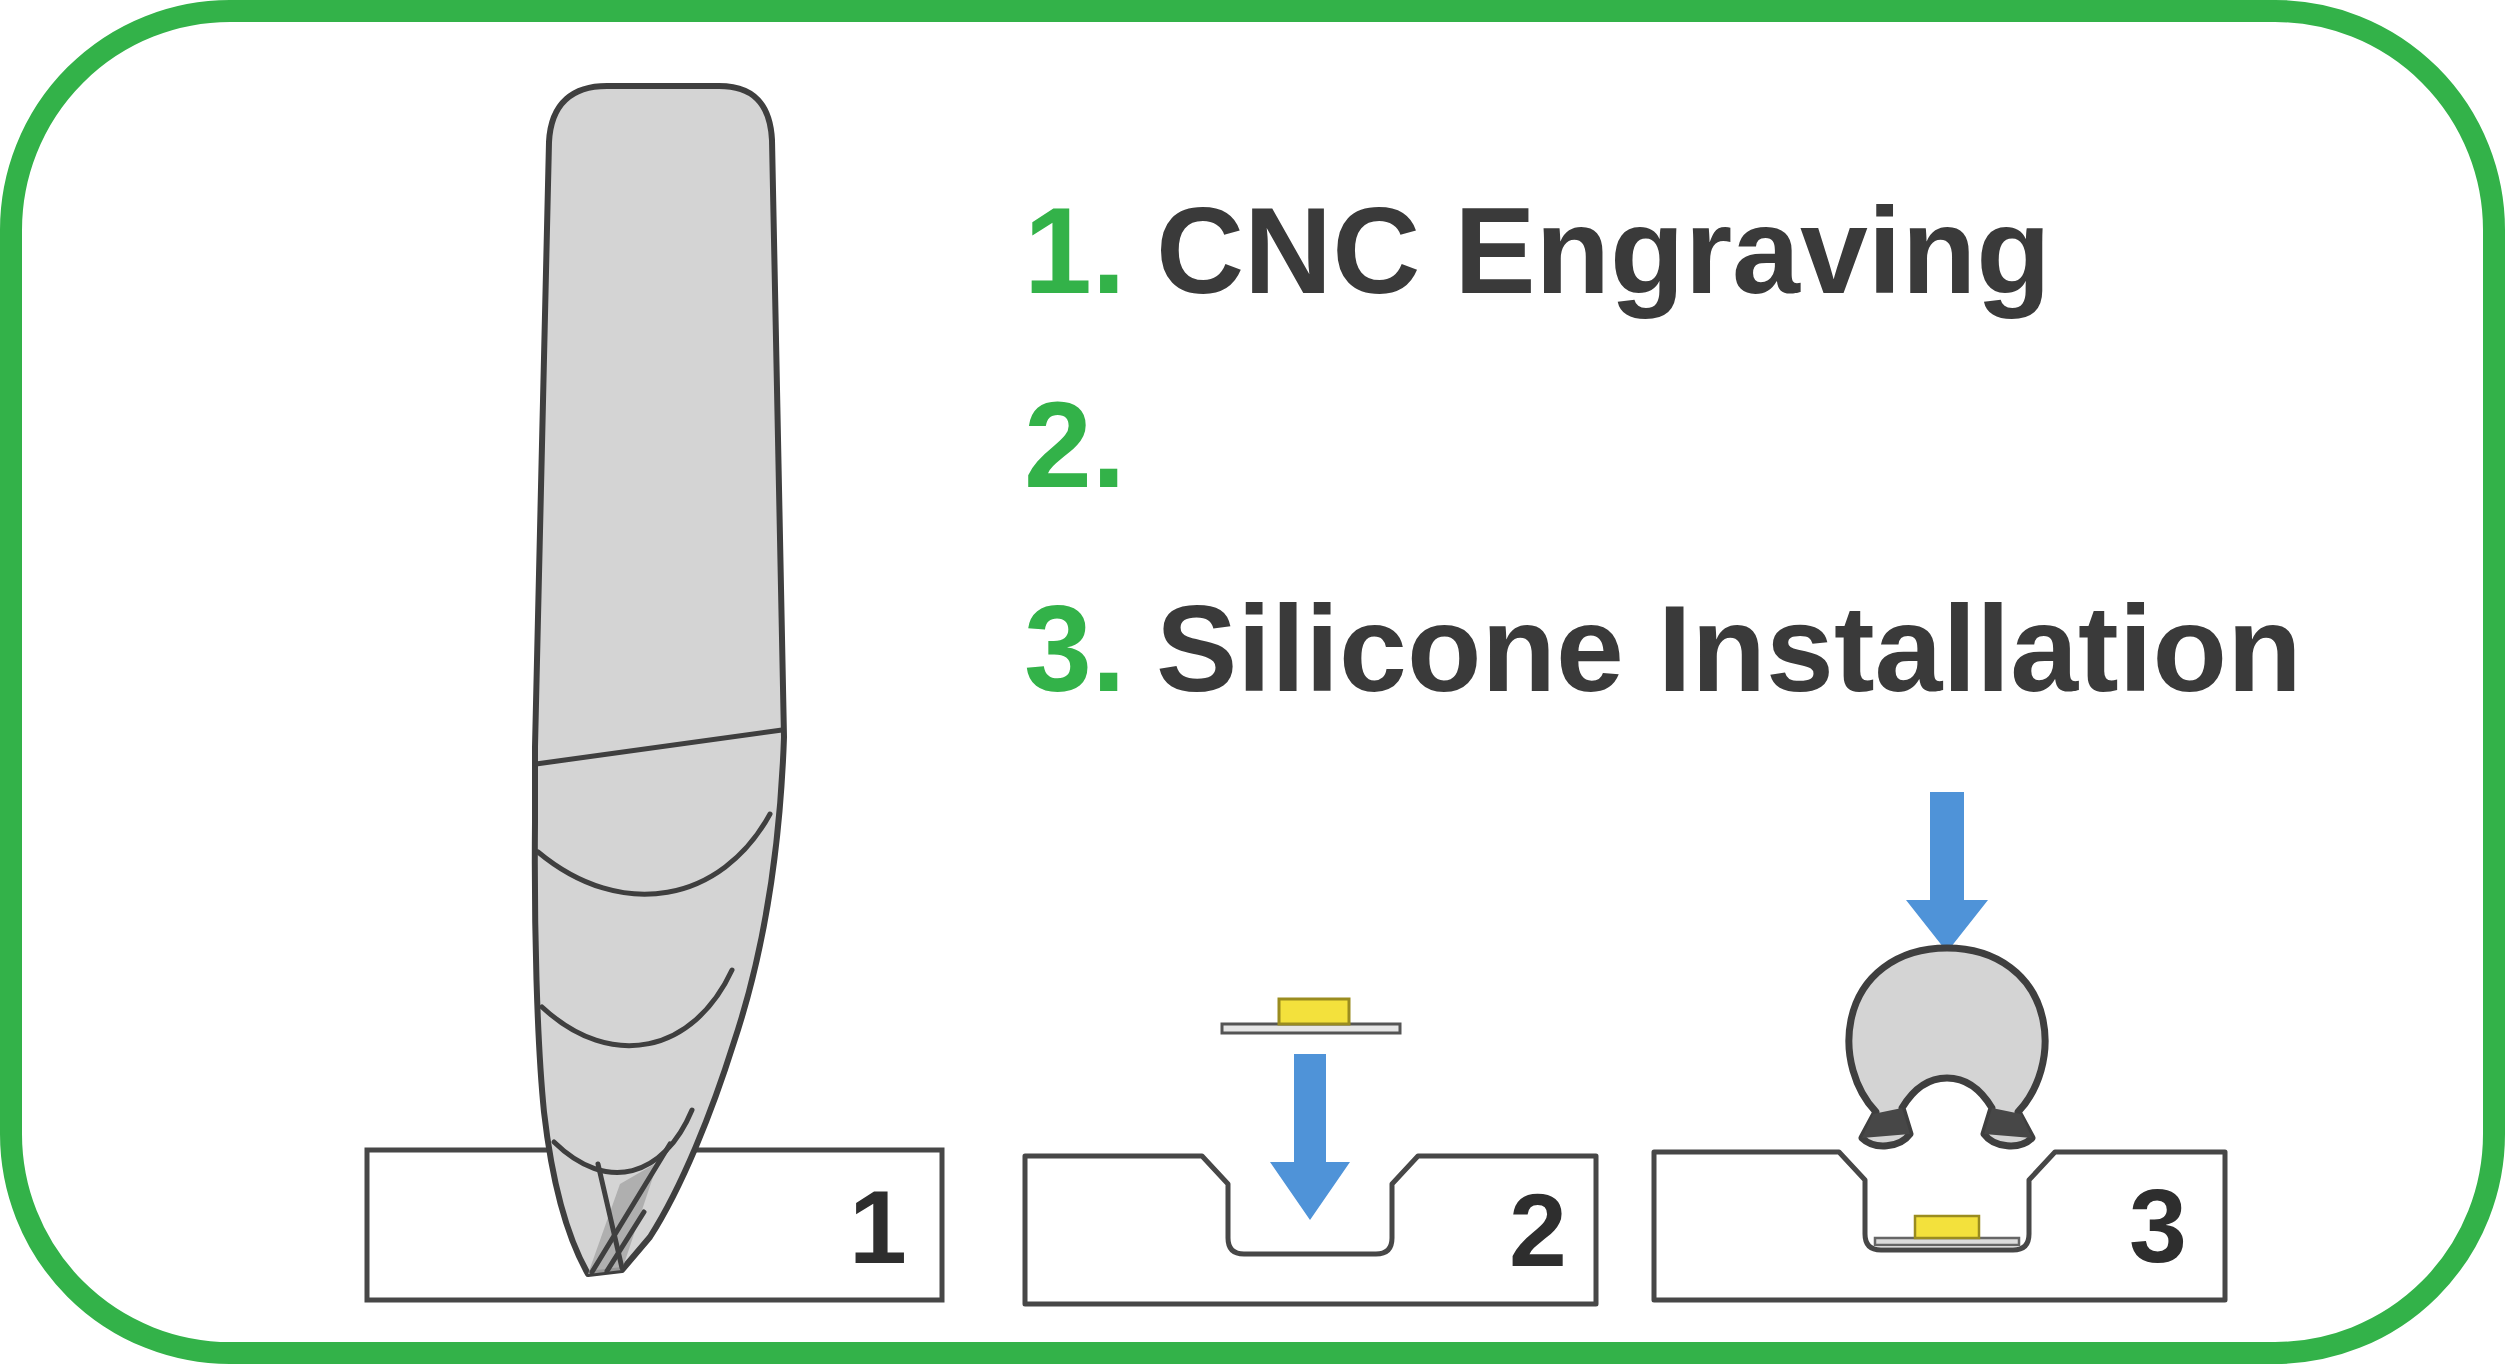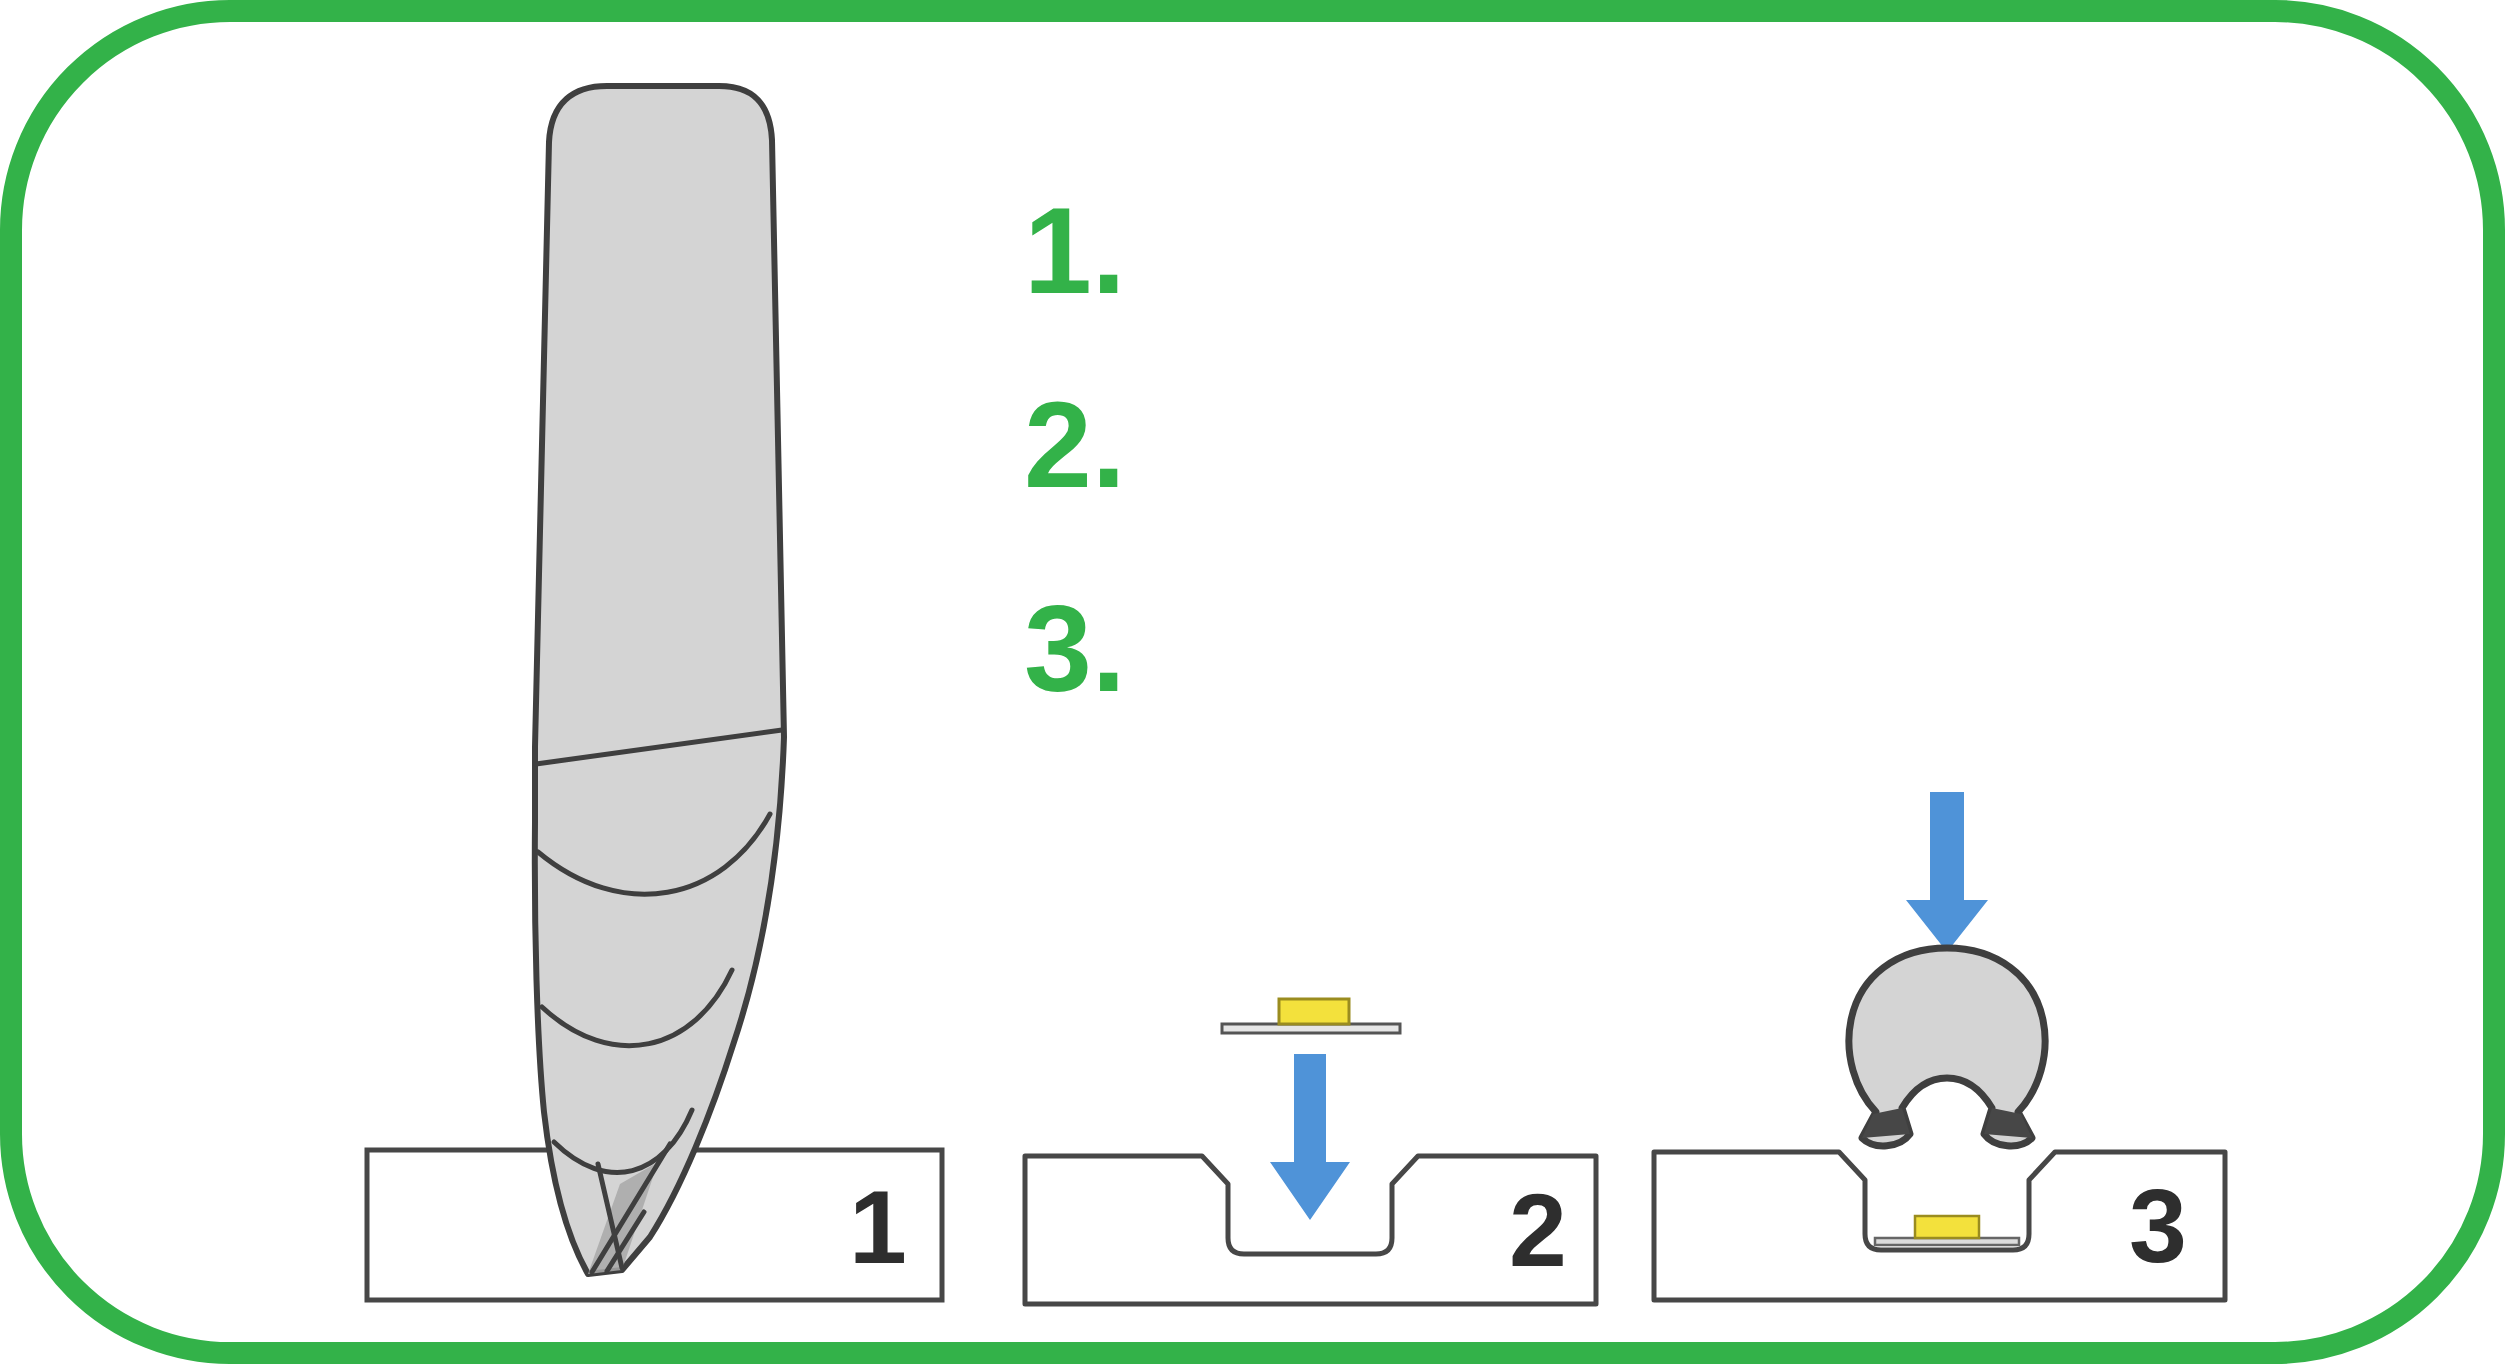--- a/index.html
+++ b/index.html
@@ -127,26 +127,28 @@
         <path d="M 570 1250 L 648 1122"></path>
         <path d="M 600 1246 L 576 1142"></path>
         <path d="M 585 1249 L 622 1190"></path>
       </g>
     </g>
   </svg>
 
   <div>
     <div class="legend-item" style="top:168px">
       <span class="legend-number">1.</span>
+      <span class="legend-label">CNC Engraving</span>
     </div>
     <div class="legend-item" style="top:362px">
       <span class="legend-number">2.</span>
     </div>
     <div class="legend-item" style="top:566px">
       <span class="legend-number">3.</span>
+      <span class="legend-label">Silicone Installation</span>
     </div>
   </div>
 
   <div class="block-label" style="left:856px;  top:1205px">1</div>
   <div class="block-label" style="left:1516px; top:1208px">2</div>
   <div class="block-label" style="left:2136px; top:1204px">3</div>
 
 </div>
 
 </body></html>

